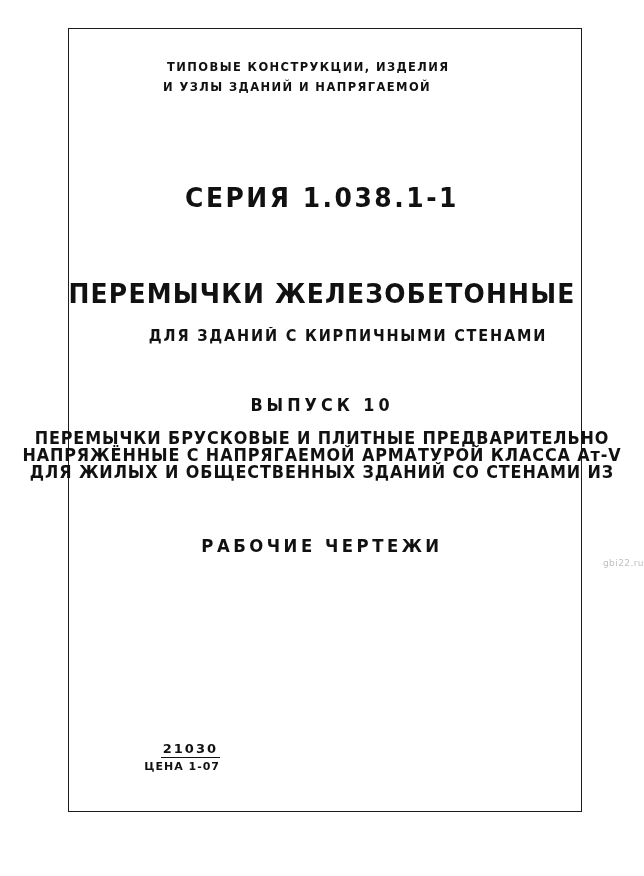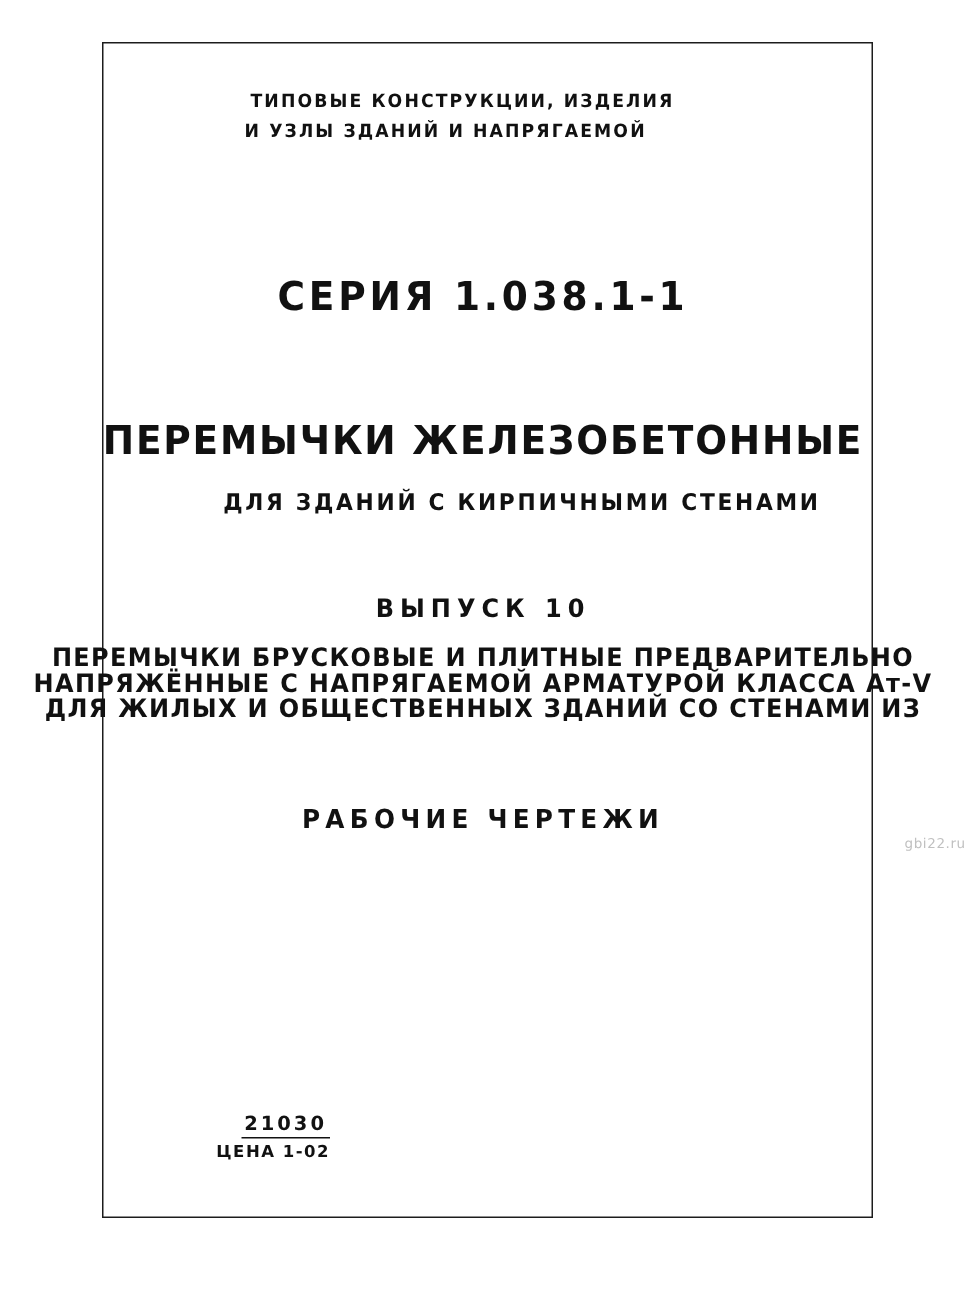--- a/index.html
+++ b/index.html
@@ -161,18 +161,18 @@
   <div class="txt issue" style="top:396px;">ВЫПУСК 10</div>
 
   <div class="txt desc" style="top:429px;">ПЕРЕМЫЧКИ БРУСКОВЫЕ И ПЛИТНЫЕ ПРЕДВАРИТЕЛЬНО</div>
   <div class="txt desc" style="top:446px;">НАПРЯЖЁННЫЕ С НАПРЯГАЕМОЙ АРМАТУРОЙ КЛАССА Ат-V</div>
   <div class="txt desc" style="top:463px;">ДЛЯ ЖИЛЫХ И ОБЩЕСТВЕННЫХ ЗДАНИЙ СО СТЕНАМИ ИЗ</div>
 
   <div class="txt drawings" style="top:537px;">РАБОЧИЕ ЧЕРТЕЖИ</div>
 
   <div class="code-block">
     <div class="code-num">21030</div>
-    <div class="code-price">ЦЕНА 1-02</div>
+    <div class="code-price">ЦЕНА 1-07</div>
   </div>
 
   <div class="watermark">gbi22.ru</div>
 
 </div>
 
 </body></html>

